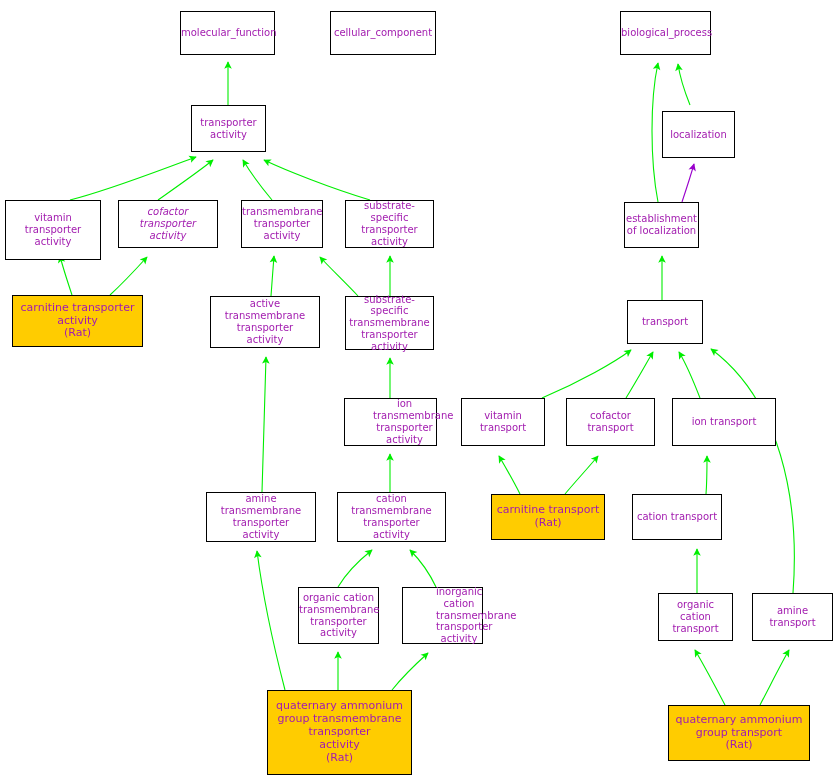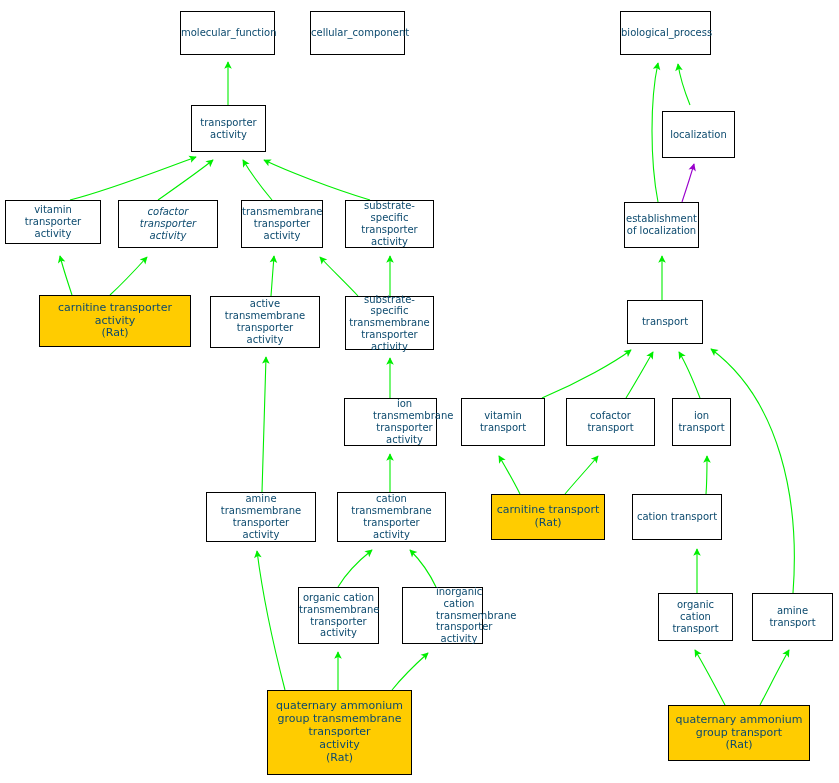--- a/index.html
+++ b/index.html
@@ -2,21 +2,21 @@
 <html><head>
 <meta charset="utf-8">
 <style>
   html,body{margin:0;padding:0;background:#ffffff;}
   body{width:839px;height:783px;overflow:hidden;
        font-family:"DejaVu Sans","Liberation Sans",sans-serif;}
   #graph{position:relative;width:839px;height:783px;background:#fff;}
   #edges{position:absolute;left:0;top:0;width:839px;height:783px;}
   .node{position:absolute;box-sizing:border-box;border:1px solid #000;
         background:#ffffff;display:flex;align-items:center;justify-content:center;
-        text-align:center;line-height:1.18;color:#0c4a6e;}
+        text-align:center;line-height:1.18;color:#a21caf;}
   .node.hl{background:#ffcc00;border:1px solid #000;}
   .node .lbl{display:block;width:100%;padding:0 2px;white-space:pre-line;}
   .s10{font-size:10px;}
   .s11{font-size:11px;}
 </style>
 </head>
 <body>
 
 <div id="graph">
   <svg id="edges" viewBox="0 0 839 783">
@@ -60,34 +60,34 @@
         <path d="M706,494 C707,482 707,468 707,456" fill="none" stroke="#00ee00" stroke-width="1.1" marker-end="url(#ah-green)"></path>
         <path d="M697,593 C697,578 697,562 697,549" fill="none" stroke="#00ee00" stroke-width="1.1" marker-end="url(#ah-green)"></path>
         <path d="M725,705 C713,682 702,662 695,650" fill="none" stroke="#00ee00" stroke-width="1.1" marker-end="url(#ah-green)"></path>
         <path d="M760,705 C772,682 782,662 789,650" fill="none" stroke="#00ee00" stroke-width="1.1" marker-end="url(#ah-green)"></path>
       </g>
   </svg>
   <div id="node-layer">
       <div class="node" style="left: 180px; top: 11px; width: 95px; height: 44px;">
         <span class="lbl s10">molecular_function</span>
       </div>
-      <div class="node" style="left: 310px; top: 11px; width: 95px; height: 44px;">
+      <div class="node" style="left: 330px; top: 11px; width: 106px; height: 44px;">
         <span class="lbl s10">cellular_component</span>
       </div>
       <div class="node" style="left: 620px; top: 11px; width: 91px; height: 44px;">
         <span class="lbl s10">biological_process</span>
       </div>
       <div class="node" style="left: 191px; top: 105px; width: 75px; height: 47px;">
         <span class="lbl s10">transporter
 activity</span>
       </div>
       <div class="node" style="left: 662px; top: 105px; width: 73px; height: 47px; margin-top: 6px;">
         <span class="lbl s10">localization</span>
       </div>
-      <div class="node" style="left: 5px; top: 200px; width: 96px; height: 44px;">
+      <div class="node" style="left: 5px; top: 200px; width: 96px; height: 60px;">
         <span class="lbl s10">vitamin transporter
 activity</span>
       </div>
       <div class="node" style="left: 118px; top: 200px; width: 100px; height: 48px; font-style: italic;">
         <span class="lbl s10">cofactor transporter
 activity</span>
       </div>
       <div class="node" style="left: 241px; top: 200px; width: 82px; height: 48px;">
         <span class="lbl s10">transmembrane
 transporter
@@ -95,21 +95,21 @@
       </div>
       <div class="node" style="left: 345px; top: 200px; width: 89px; height: 48px;">
         <span class="lbl s10">substrate-specific
 transporter
 activity</span>
       </div>
       <div class="node" style="left: 624px; top: 202px; width: 75px; height: 46px;">
         <span class="lbl s10">establishment
 of localization</span>
       </div>
-      <div class="node hl" style="left: 39px; top: 295px; width: 152px; height: 52px;">
+      <div class="node hl" style="left: 12px; top: 295px; width: 131px; height: 52px;">
         <span class="lbl s11">carnitine transporter
 activity
 (Rat)</span>
       </div>
       <div class="node" style="left: 210px; top: 296px; width: 110px; height: 52px;">
         <span class="lbl s10">active transmembrane
 transporter
 activity</span>
       </div>
       <div class="node" style="left: 345px; top: 296px; width: 89px; height: 54px;">
@@ -125,21 +125,21 @@
         <span class="lbl s10">ion transmembrane
 transporter
 activity</span>
       </div>
       <div class="node" style="left: 461px; top: 398px; width: 84px; height: 48px;">
         <span class="lbl s10">vitamin transport</span>
       </div>
       <div class="node" style="left: 566px; top: 398px; width: 89px; height: 48px;">
         <span class="lbl s10">cofactor transport</span>
       </div>
-      <div class="node" style="left: 672px; top: 398px; width: 59px; height: 48px;">
+      <div class="node" style="left: 672px; top: 398px; width: 104px; height: 48px;">
         <span class="lbl s10">ion transport</span>
       </div>
       <div class="node" style="left: 206px; top: 492px; width: 110px; height: 50px;">
         <span class="lbl s10">amine transmembrane
 transporter
 activity</span>
       </div>
       <div class="node" style="left: 337px; top: 492px; width: 109px; height: 50px;">
         <span class="lbl s10">cation transmembrane
 transporter

